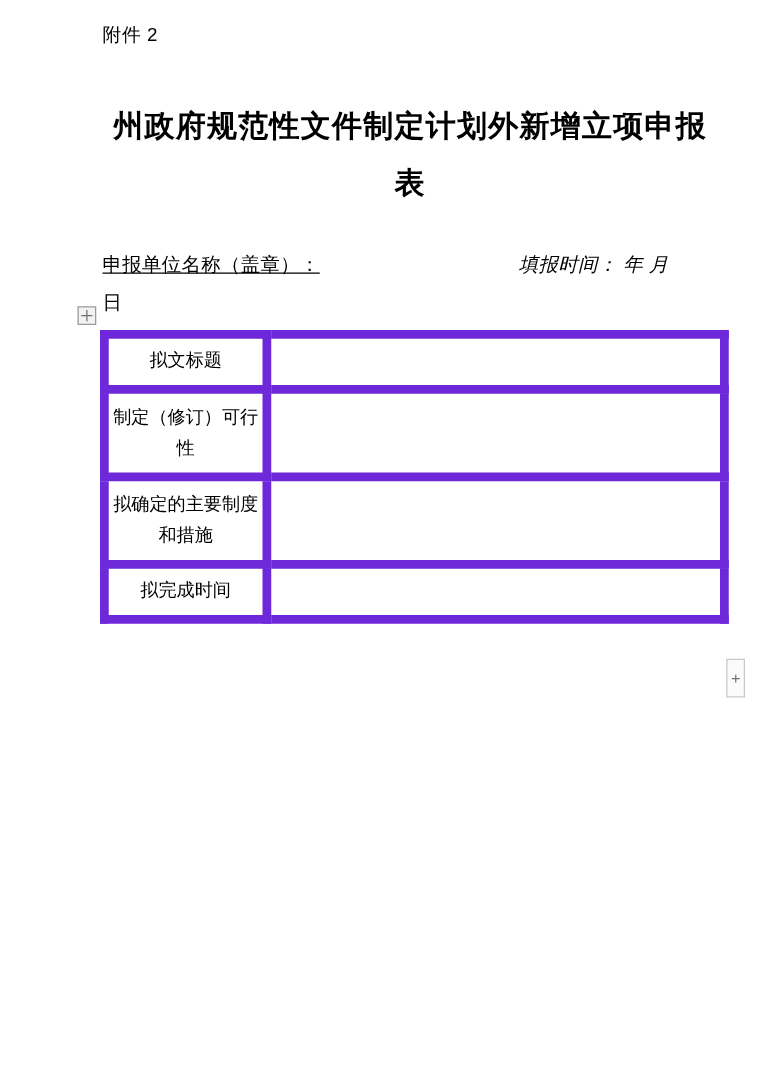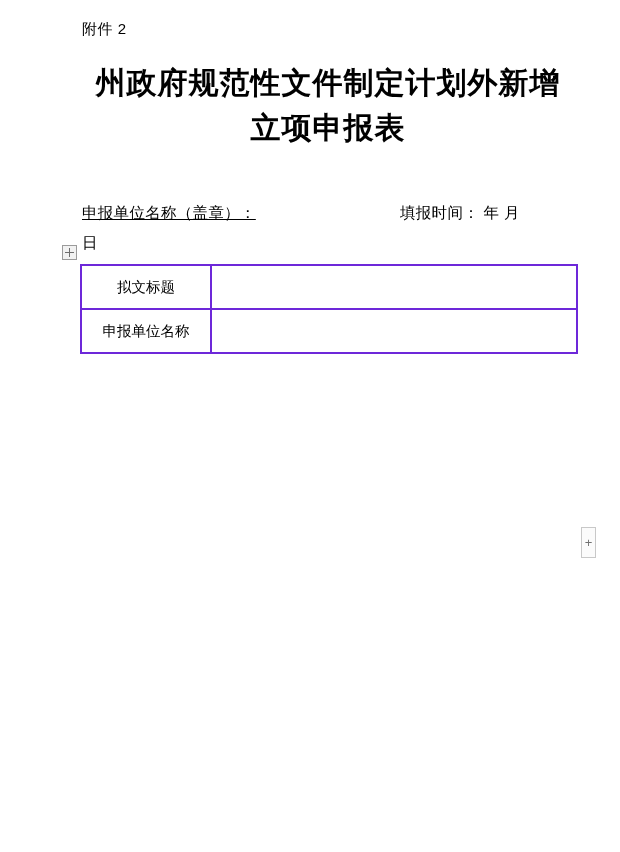--- a/index.html
+++ b/index.html
@@ -27,24 +27,24 @@
     left: 82px;
     top: 18px;
     font-size: 15px;
     line-height: 22px;
     letter-spacing: 0.5px;
   }
 
   .doc-title {
     position: absolute;
     left: 82px;
-    top: 60px;
+    top: 79px;
     width: 492px;
     text-align: center;
-    font-size: 30px;
+    font-size: 24px;
     font-weight: bold;
     line-height: 45px;
     letter-spacing: 1px;
   }
 
   .meta-row {
     position: absolute;
     left: 82px;
     top: 198px;
     width: 500px;
@@ -54,42 +54,43 @@
   }
   .meta-left {
     position: absolute;
     left: 0;
     top: 0;
     white-space: nowrap;
     text-decoration: underline;
   }
   .meta-right {
     position: absolute;
-    left: 318px;
+    left: 333px;
     top: 0;
     white-space: nowrap;
+    font-style: italic;
   }
   .meta-second-line {
     position: absolute;
     left: 0;
     top: 30px;
     white-space: nowrap;
   }
 
   
   .form-table {
     position: absolute;
     left: 80px;
     top: 264px;
     width: 496px;
     border-collapse: collapse;
     table-layout: fixed;
   }
   .form-table td {
-    border: 2px solid #6d28d9;
+    border: 7px solid #6d28d9;
     padding: 0;
     vertical-align: middle;
   }
   .label-cell {
     width: 130px;
     text-align: center;
     font-size: 14.5px;
     line-height: 25px;
     padding: 6px 10px;
     box-sizing: border-box;
@@ -163,21 +164,29 @@
 
   <div class="table-move-handle"></div>
 
   <table class="form-table">
     <tbody>
       <tr>
         <td class="label-cell">拟文标题</td>
         <td class="value-cell" style="height:44px"></td>
       </tr>
       <tr>
-        <td class="label-cell">申报单位名称</td>
+        <td class="label-cell">制定（修订）可行性</td>
+        <td class="value-cell" style="height:70px"></td>
+      </tr>
+      <tr>
+        <td class="label-cell">拟确定的主要制度和措施</td>
+        <td class="value-cell" style="height:70px"></td>
+      </tr>
+      <tr>
+        <td class="label-cell">拟完成时间</td>
         <td class="value-cell" style="height:44px"></td>
       </tr>
     </tbody>
   </table>
 
   <div class="table-side-handle">+</div>
 
 </div>
 
 </body></html>

